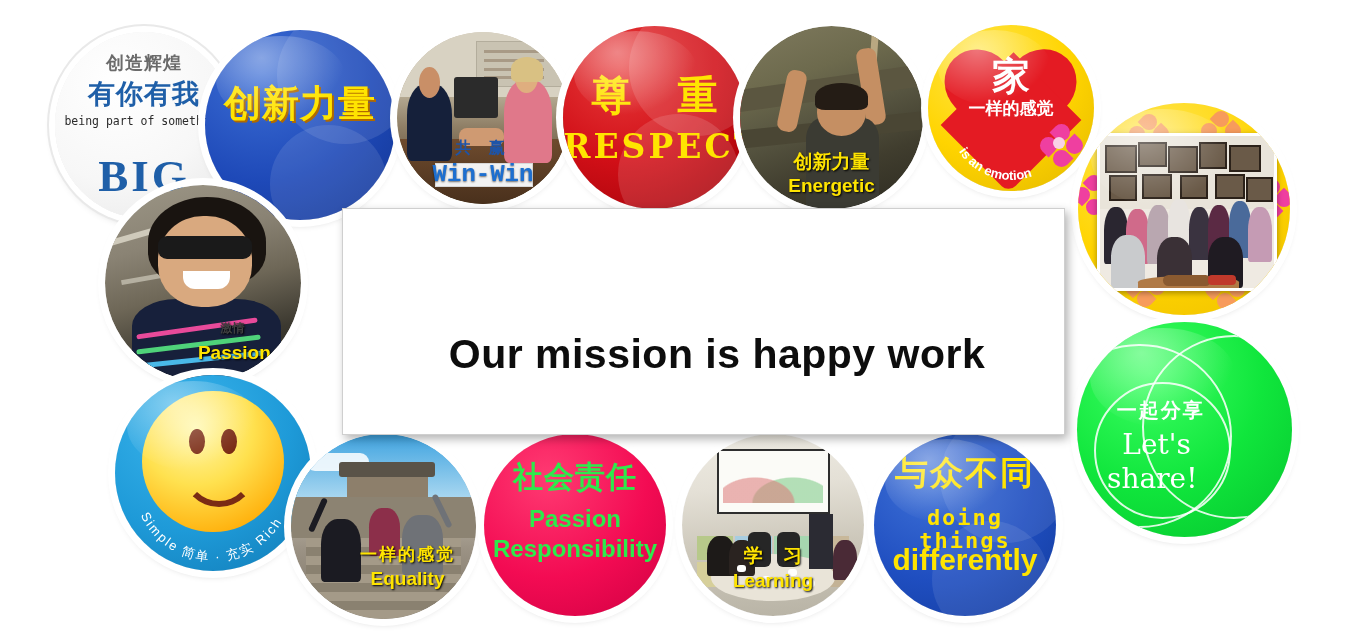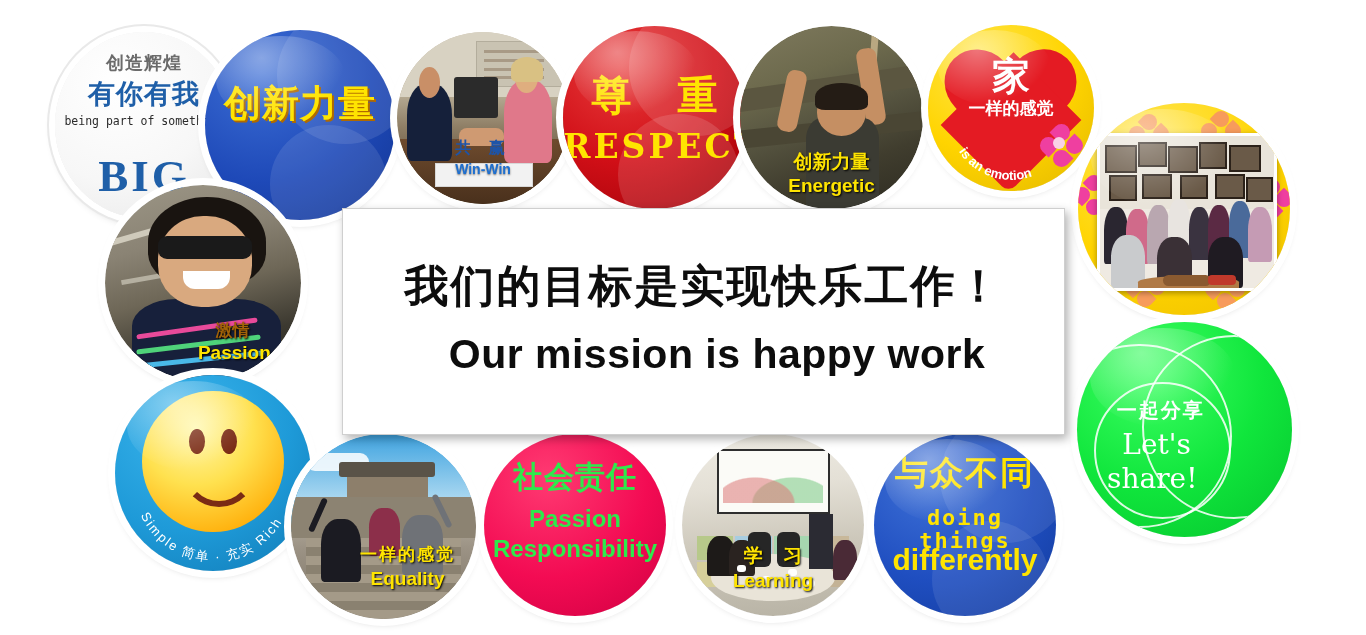--- a/index.html
+++ b/index.html
@@ -45,21 +45,21 @@
   #b-win .mon{position:absolute;left:33%;top:26%;width:26%;height:24%;background:#2b2b2b;border-radius:3px;}
   #b-win .desk{position:absolute;left:0;top:62%;width:100%;height:38%;background:linear-gradient(180deg,#6e4b2e,#49301c);}
   #b-win .m1{position:absolute;left:6%;top:30%;width:26%;height:45%;background:#15203a;border-radius:40% 40% 10% 10%;}
   #b-win .m1 b{position:absolute;left:26%;top:-22%;width:48%;height:40%;background:#c98f67;border-radius:50%;display:block;}
   #b-win .m2{position:absolute;left:62%;top:28%;width:28%;height:48%;background:#e0788a;border-radius:40% 40% 10% 10%;}
   #b-win .m2 b{position:absolute;left:24%;top:-22%;width:48%;height:38%;background:#dfae7f;border-radius:50%;display:block;}
   #b-win .m2 i{position:absolute;left:16%;top:-28%;width:66%;height:30%;background:#d9c183;border-radius:50% 50% 20% 20%;display:block;}
   #b-win .hands{position:absolute;left:36%;top:56%;width:26%;height:10%;background:#cf9a72;border-radius:8px;}
   #b-win .plate{position:absolute;left:22%;top:76%;width:56%;height:13%;background:#f2f2f2;border:1px solid #d8d8d8;}
   #b-win .l1{top:108px;font-size:16px;color:#1d54a8;letter-spacing:6px;}
-  #b-win .l2{top:130px;font-size:14px;color:#1d6fd0;font-weight:bold;text-shadow:0 1px 2px rgba(0,0,0,.55);}
+  #b-win .l2{top:130px;font-size:24px;color:#1d6fd0;font-weight:bold;text-shadow:0 1px 2px rgba(0,0,0,.55);font-family:Liberation Mono, monospace;}
 
   
   #b-resp{left:563px;top:26px;width:183px;height:183px;
      background:radial-gradient(circle at 32% 22%,#e83c3c 0%,#d10f17 50%,#9c0007 100%);}
   #b-resp .blob{position:absolute;border-radius:50%;background:rgba(255,255,255,.13);}
   #b-resp .b1{left:36%;top:-14%;width:74%;height:74%;}
   #b-resp .b2{left:30%;top:48%;width:66%;height:66%;}
   #b-resp .l1{top:48px;font-size:40px;color:#ffe400;letter-spacing:16px;text-indent:16px;}
   #b-resp .l2{top:104px;font-size:33px;color:#ffe400;font-weight:bold;letter-spacing:3px;
      font-family:"DejaVu Serif","Liberation Serif",serif;}
@@ -103,21 +103,21 @@
   #b-pass .rail2{position:absolute;left:8%;top:46%;width:30%;height:5px;background:#b5b0a1;transform:rotate(-10deg);}
   #b-pass .hair{position:absolute;left:22%;top:6%;width:60%;height:46%;background:#191410;border-radius:50% 50% 38% 38%;}
   #b-pass .face{position:absolute;left:27%;top:16%;width:48%;height:46%;background:#d9a97f;border-radius:48% 48% 46% 46%;}
   #b-pass .glass{position:absolute;left:27%;top:26%;width:48%;height:12%;background:#1a1a1a;border-radius:9px;}
   #b-pass .smile{position:absolute;left:40%;top:44%;width:24%;height:9%;background:#fff;border-radius:0 0 12px 12px;}
   #b-pass .body{position:absolute;left:14%;top:58%;width:76%;height:46%;background:#17203b;border-radius:30% 30% 6% 6%;}
   #b-pass .s1,#b-pass .s2,#b-pass .s3{position:absolute;height:5px;border-radius:3px;}
   #b-pass .s1{left:16%;top:72%;width:62%;background:#e84a9a;transform:rotate(-8deg);}
   #b-pass .s2{left:16%;top:80%;width:64%;background:#4fd37a;transform:rotate(-7deg);}
   #b-pass .s3{left:16%;top:88%;width:66%;background:#49b8e8;transform:rotate(-6deg);}
-  #b-pass .l1{top:137px;font-size:17px;color:#a16207;text-shadow:1px 1px 2px #000;left:22%;right:-8%;}
+  #b-pass .l1{top:137px;font-size:12px;color:#404040;text-shadow:1px 1px 2px #000;left:22%;right:-8%;}
   #b-pass .l2{top:158px;font-size:19px;color:#ffe400;font-weight:bold;text-shadow:1px 1px 2px #000;left:22%;right:-10%;}
 
   
   #b-smile{left:115px;top:375px;width:196px;height:196px;
      background:radial-gradient(circle at 35% 25%,#3ab4ec 0%,#1e9ad8 55%,#1079b4 100%);}
   #b-smile .face{position:absolute;left:14%;top:8%;width:72%;height:72%;border-radius:50%;
      background:radial-gradient(circle at 38% 26%,#fff8b0 0%,#ffe14f 42%,#ffb310 78%,#f08a00 100%);}
   #b-smile .eye{position:absolute;top:27%;width:11%;height:18%;background:#7a2b14;border-radius:50%;}
   #b-smile .eL{left:33%;} #b-smile .eR{left:56%;}
   #b-smile .mouth{position:absolute;left:28%;top:48%;width:44%;height:26%;
@@ -486,17 +486,16 @@
   <div class="badge ring gloss" id="b-share">
     <div class="venn v1"></div>
     <div class="venn v2"></div>
     <div class="venn v3"></div>
     <div class="txtc l1 cn">一起分享</div>
     <div class="txtc l2">Let's</div>
     <div class="txtc l3">share!</div>
   </div>
 
   <div id="mission">
-    <div class="m1">我们的目标是实现快乐工作！</div>
     <div class="m2">Our mission is happy work</div>
   </div>
 
 </div>
 
 </body></html>

